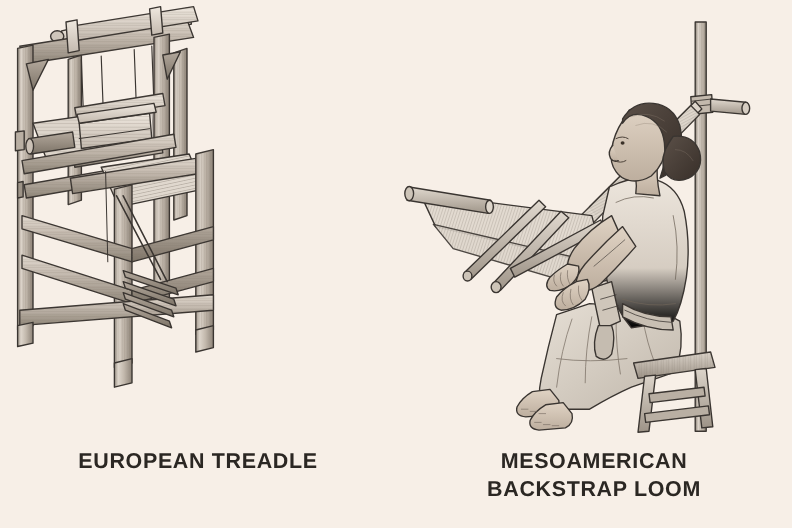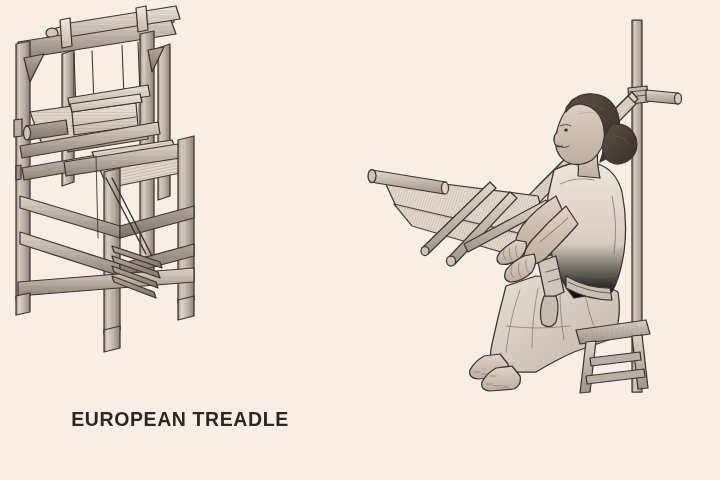--- a/index.html
+++ b/index.html
@@ -505,15 +505,19 @@
         </g>
         <g>
           <path d="M230 358 L280 352 L281 360 L231 366 Z" fill="#b9afa3"></path>
         </g>
         <g>
           <path d="M226 376 L284 369 L285 377 L227 384 Z" fill="#b9afa3"></path>
         </g>
       </g>
     </svg>
 
+    <div class="caption" style="color: rgb(43, 39, 35);">
+      <span class="cap-line">MESOAMERICAN</span>
+      <span class="cap-line">BACKSTRAP LOOM</span>
+    </div>
   </div>
 
 </div>
 
 </body></html>

